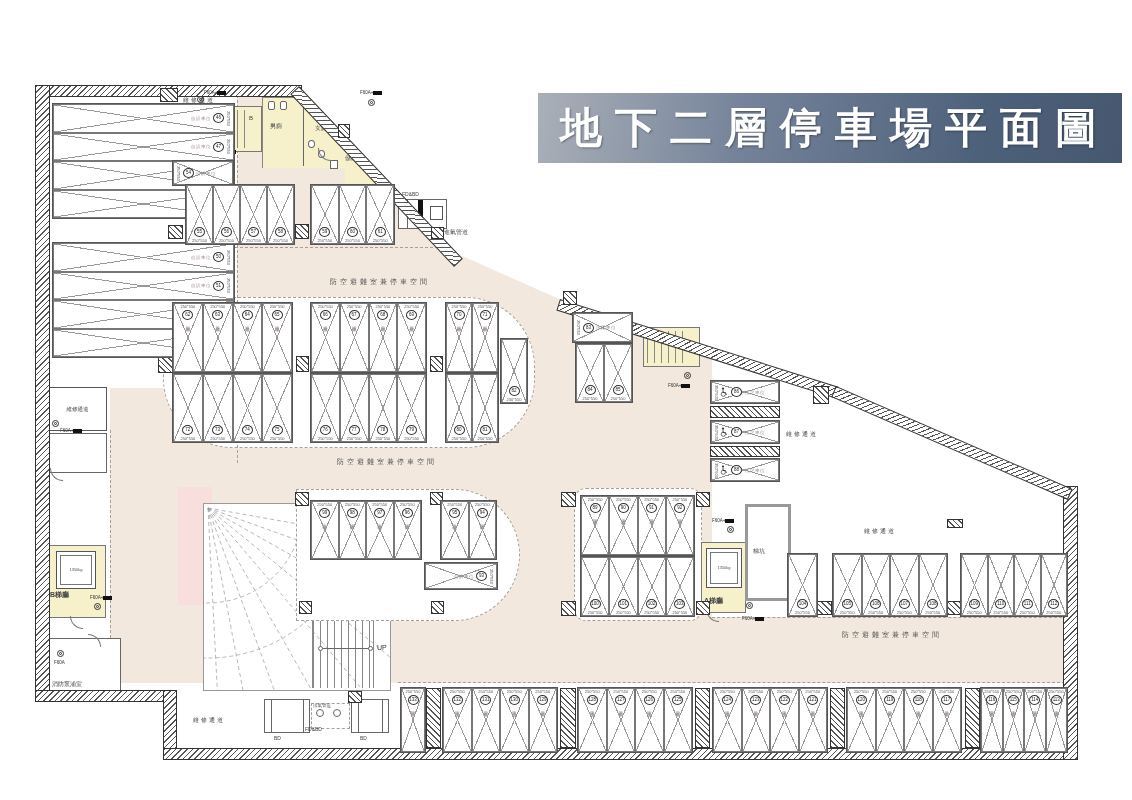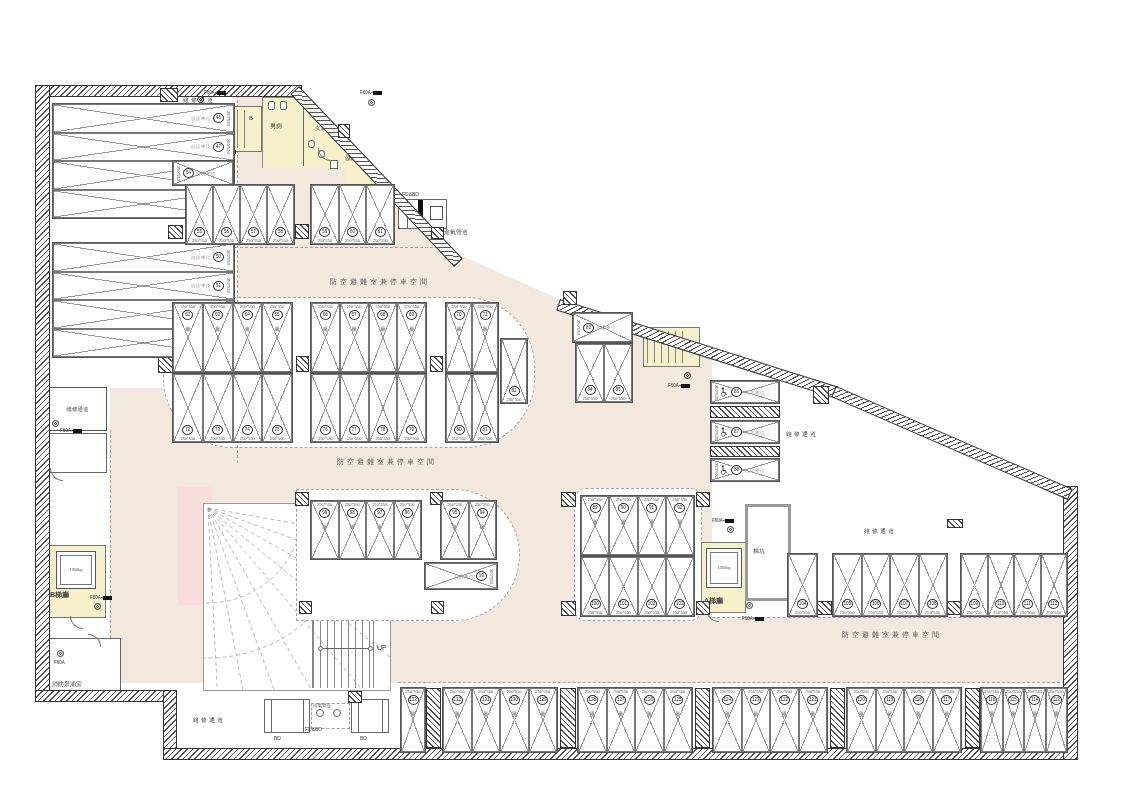--- a/index.html
+++ b/index.html
@@ -739,13 +739,16 @@
           <div class="vlabel" style="margin: 1px auto;">法定車位</div>
         </div>
         <div class="stall v" style="flex: 1 1 0px; min-width: 0px; min-height: 0px; justify-content: flex-start;">
           <div class="dim" style="margin: 0px auto;">250*550</div>
           <div class="num" style="margin: 1px auto;">113</div>
           <div class="vlabel" style="margin: 1px auto;">法定車位</div>
         </div>
       </div>
     </div>
 
+  <div class="banner">
+    <span>地下二層停車場平面圖</span>
+  </div>
 </div>
 
 </body></html>

